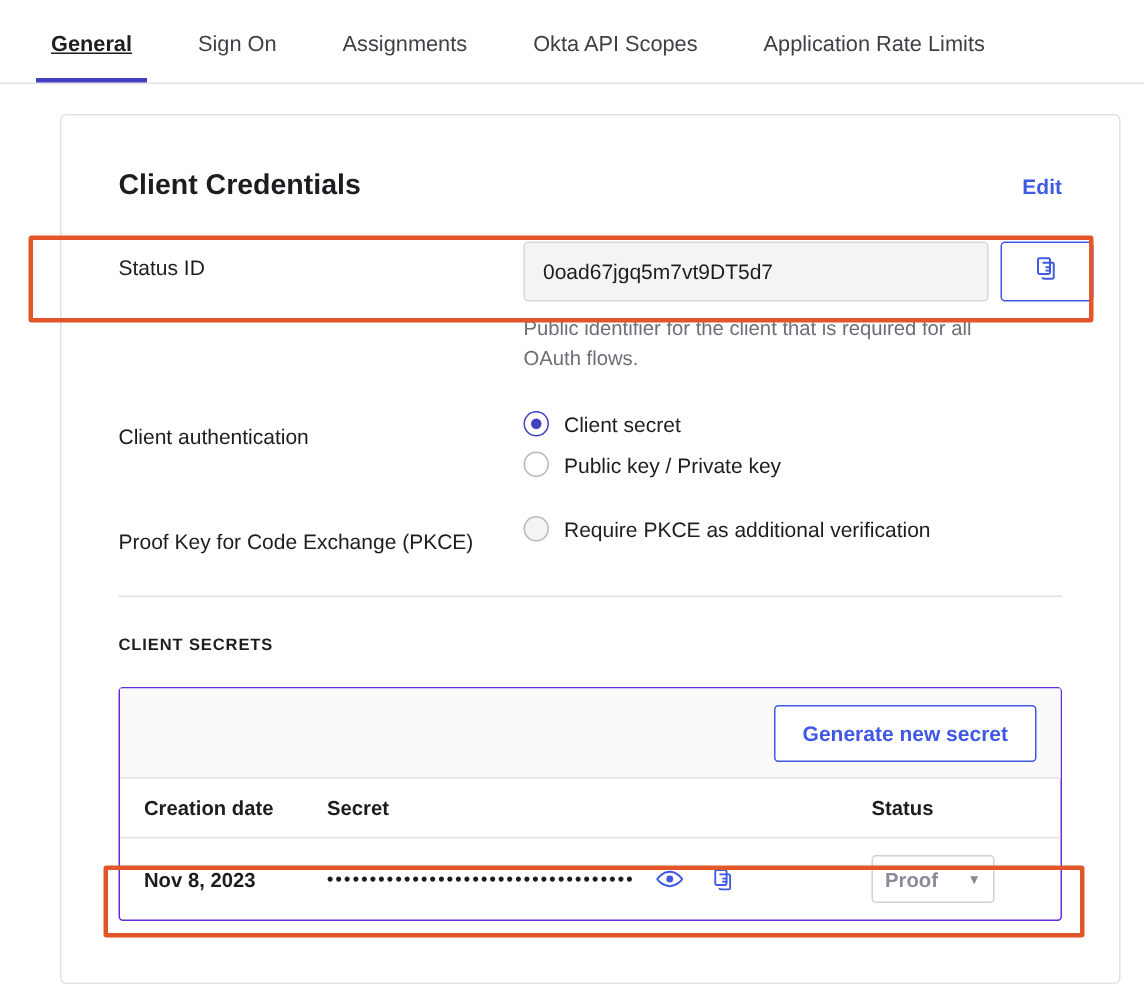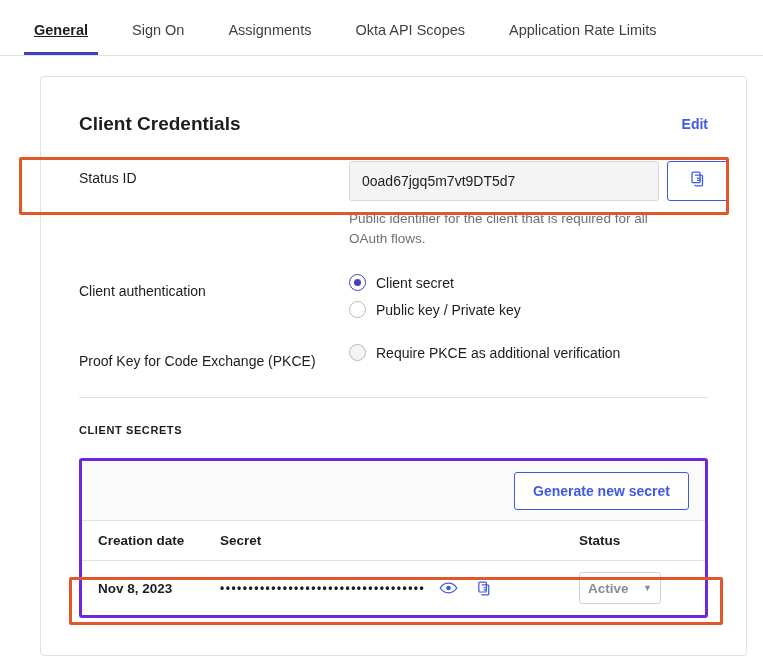--- a/index.html
+++ b/index.html
@@ -168,21 +168,21 @@
     font-size: 11px;
     font-weight: bold;
     letter-spacing: 0.6px;
     color: #1d1d21;
     margin-top: 26px;
   }
 
   
   .secrets-box {
     margin-top: 22px;
-    border: 3px solid #6d28d9;
+    border: 1px solid #6d28d9;
     border-radius: 3px;
     background: #ffffff;
   }
   .secrets-toolbar {
     background: #fafafb;
     height: 60px;
     display: flex;
     align-items: center;
     justify-content: flex-end;
     padding-right: 16px;
@@ -344,21 +344,21 @@
         <span class="copy-sm">
           <svg width="17" height="17" viewBox="0 0 18 18" fill="none" stroke="#3f59e4" stroke-width="1.3">
             <rect x="3" y="2.2" width="8" height="10.5" rx="1"></rect>
             <path d="M6 5.2h6.5a1 1 0 0 1 1 1v8.6a1 1 0 0 1-1 1H7a1 1 0 0 1-1-1"></path>
             <path d="M8 8.2h3.5M8 10.4h3.5"></path>
           </svg>
         </span>
       </div>
       <div class="col-status">
         <div class="status-select">
-          <span>Active</span>
+          <span>Proof</span>
           <span class="caret">▼</span>
         </div>
       </div>
     </div>
   </div>
 
   <div class="hl" id="hl-client-id"></div>
   <div class="hl" id="hl-secret-row"></div>
 </div>
 

